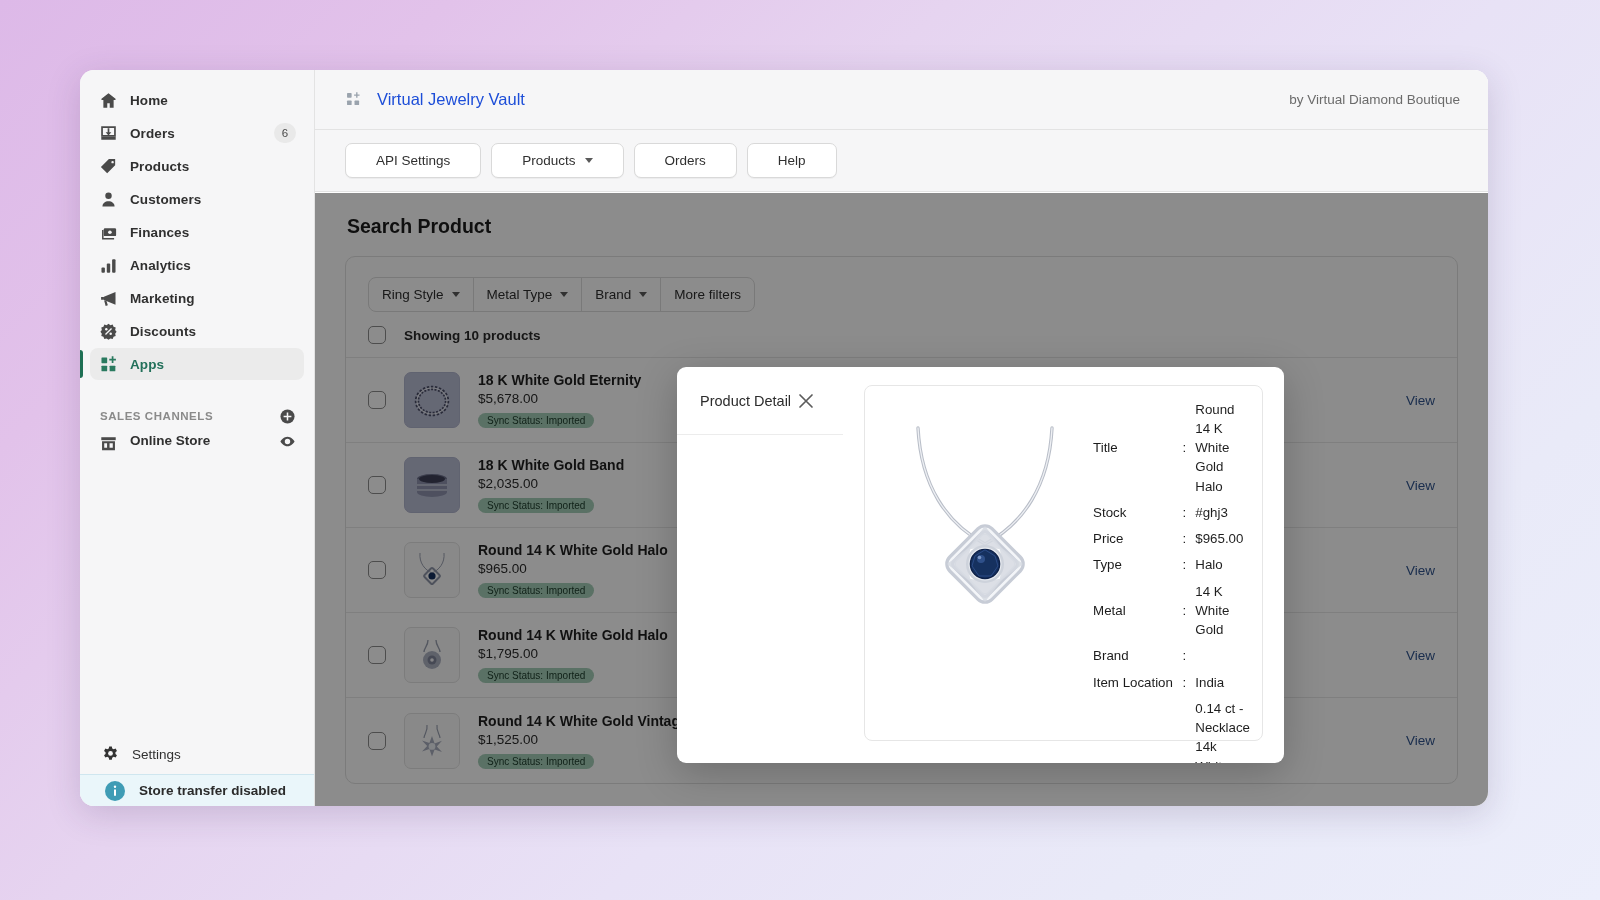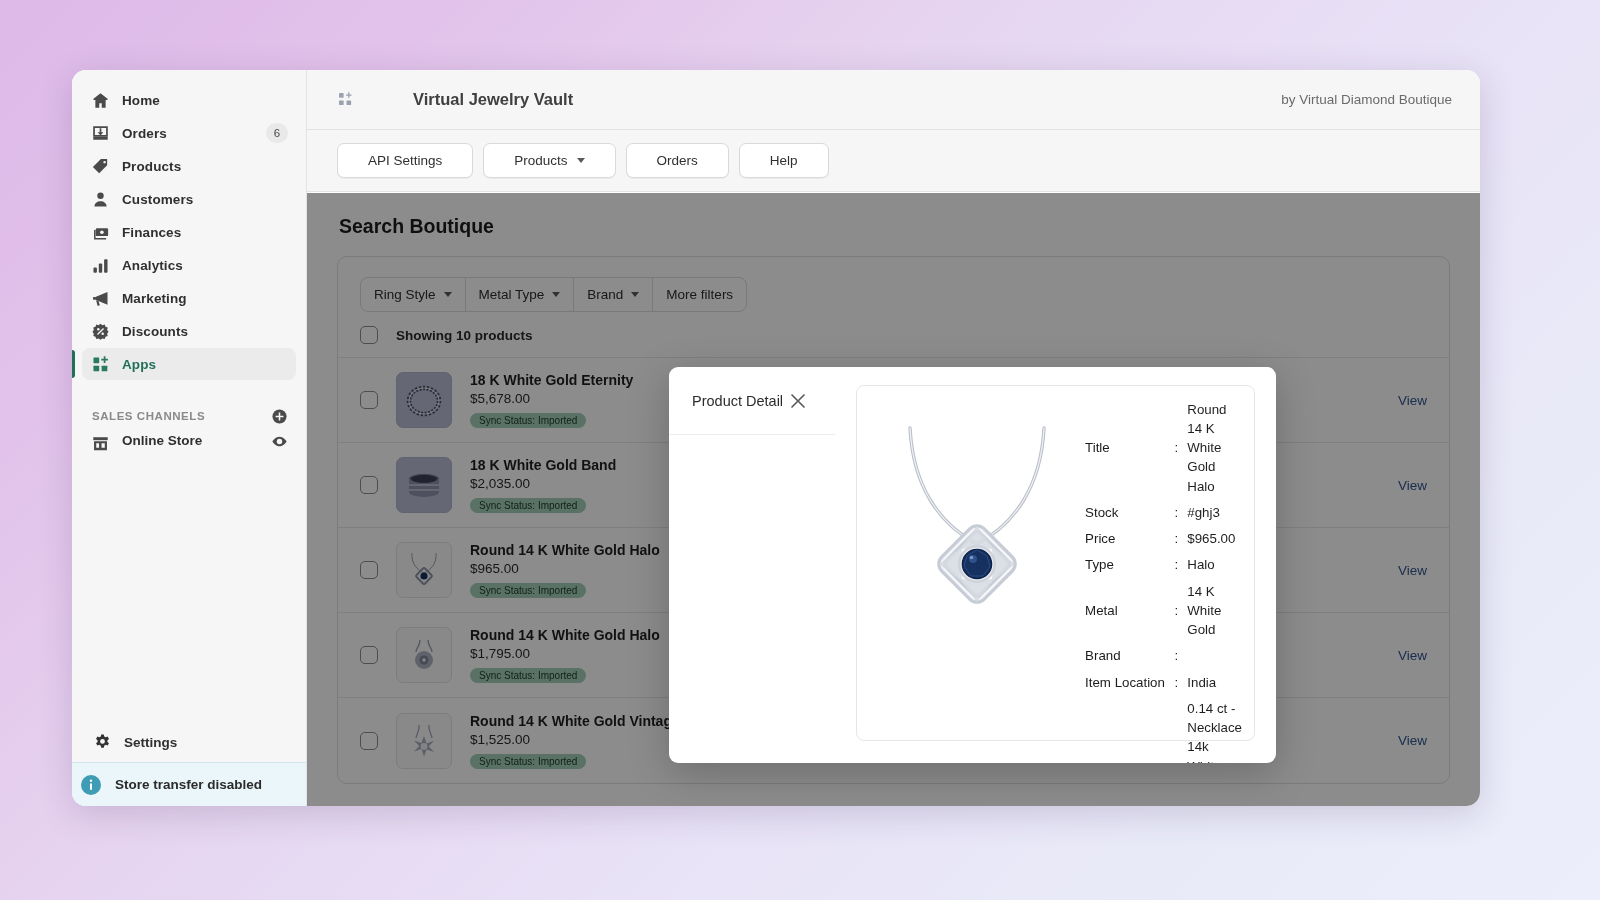--- a/index.html
+++ b/index.html
@@ -9,21 +9,21 @@
     overflow: hidden;
   }
   body {
     background: linear-gradient(135deg, #ddb9e8 0%, #e2c2ea 18%, #e6d4f0 38%, #e8e2f6 60%, #e9eaf8 80%, #eceefb 100%);
     position: relative;
   }
 
   
   .window {
     position: absolute;
-    left: 72px; top: 70px;
+    left: 80px; top: 70px;
     width: 1408px; height: 736px;
     border-radius: 14px;
     background: #f6f6f7;
     overflow: hidden;
     box-shadow: 0 8px 34px rgba(60,40,90,.18);
     display: flex;
   }
 
   
   .sidebar {
@@ -89,44 +89,44 @@
   .channel-item .lbl { font-size: 13.5px; font-weight: 600; color: #303030; }
   .channel-item .eye { margin-left: auto; display: flex; }
 
   .sidebar-bottom { margin-top: auto; }
   .settings-row {
     display: flex; align-items: center;
     height: 40px; padding: 0 18px 0 20px;
     cursor: pointer;
   }
   .settings-row .ico { width: 20px; height: 20px; margin-right: 12px; display:flex; align-items:center; justify-content:center; }
-  .settings-row .lbl { font-size: 13.5px; font-weight: 700; color: #303030; }
+  .settings-row .lbl { font-size: 13.5px; font-weight: 400; color: #303030; }
 
   .transfer-bar {
     display: flex; align-items: center;
-    height: 44px; padding: 0 8px;
+    height: 32px; padding: 0 24px;
     background: #eaf6fa;
     border-top: 1px solid #cfe6ef;
     border-radius: 0 0 0 0;
     cursor: pointer;
   }
   .transfer-bar .ico { margin-right: 13px; display: flex; }
   .transfer-bar .lbl { font-size: 13.5px; font-weight: 600; color: #2b2b2b; }
 
   
   .main { flex: 1; height: 100%; position: relative; background: #fff; overflow: hidden; }
 
   .app-header {
     height: 60px; background: #f6f6f7;
     border-bottom: 1px solid #e3e3e3;
     display: flex; align-items: center;
     padding: 0 28px 0 30px;
   }
   .app-header .grid-ico { margin-right: 15px; display: flex; }
-  .app-header .title { font-size: 16.5px; color: #404040; font-weight: 700; margin-left: 44px; }
+  .app-header .title { font-size: 16.5px; color: #1d4ed8; font-weight: 400; }
   .app-header .by { margin-left: auto; font-size: 13.5px; color: #6b6b6b; }
 
   .toolbar {
     height: 62px; background: #f6f6f7;
     border-bottom: 1px solid #e3e3e3;
     display: flex; align-items: center; gap: 10px;
     padding: 0 30px;
   }
   .tbtn {
     height: 35px; background: #fff;
@@ -448,21 +448,21 @@
       <div class="tbtn">
         <span>Orders</span>
       </div>
       <div class="tbtn">
         <span>Help</span>
       </div>
     </div>
 
     <div class="content">
       <div class="content-scroll">
-        <div class="page-title">Search Boutique</div>
+        <div class="page-title">Search Product</div>
 
         <div class="card">
           <div class="filters-row">
             <div class="filter-group">
               <div class="fbtn">
                 <span>Ring Style</span>
                 <span class="caret"></span>
               </div>
               <div class="fbtn">
                 <span>Metal Type</span>

